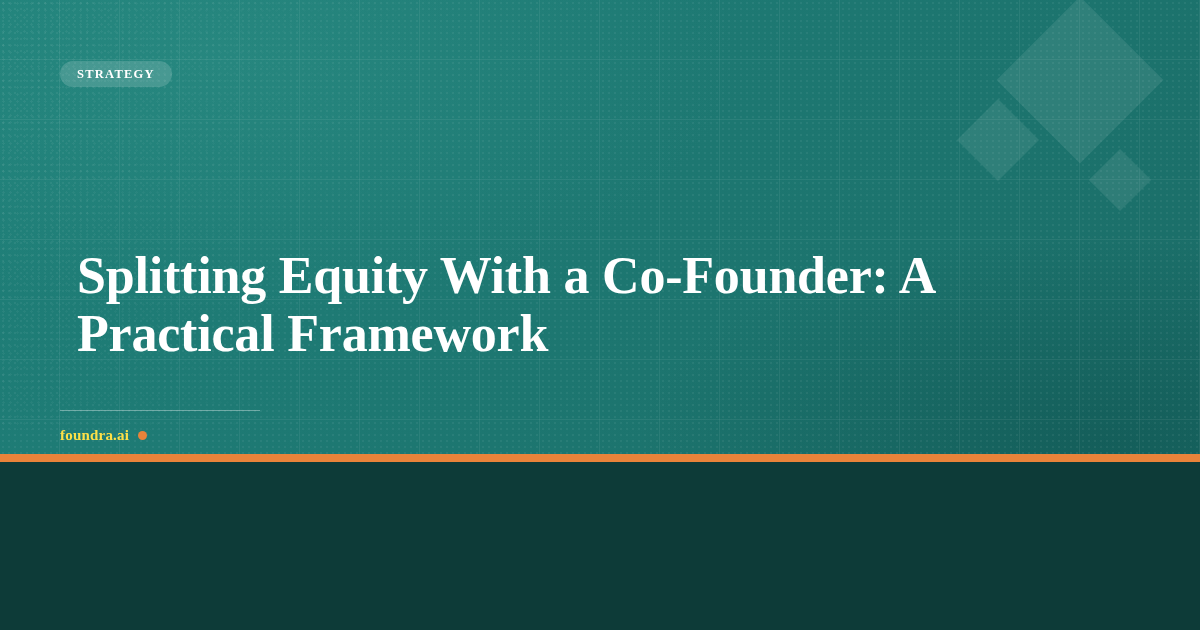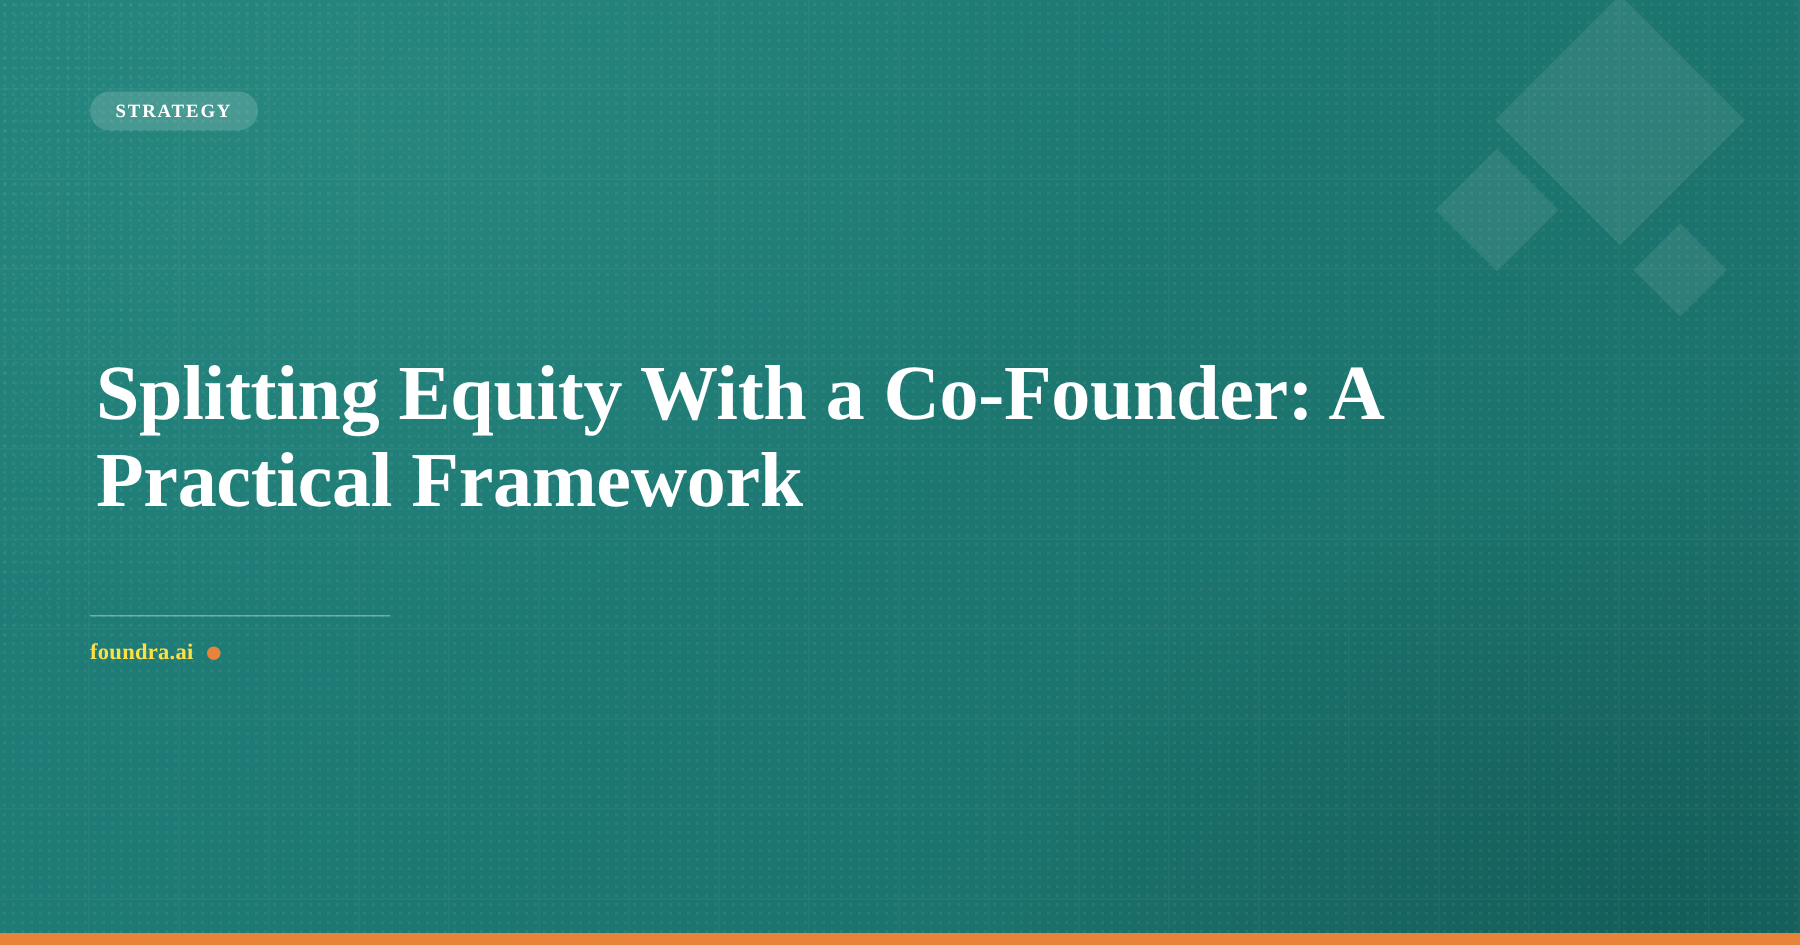--- a/index.html
+++ b/index.html
@@ -3,21 +3,21 @@
 <meta charset="utf-8">
 <style>
   html, body {
     margin: 0;
     padding: 0;
     background: #0d3b38;
   }
   #card {
     position: relative;
     width: 1200px;
-    height: 630px;
+    height: 462px;
     overflow: hidden;
     font-family: "Liberation Serif", "DejaVu Serif", serif;
     background: #1d7872;
   }
 
   
   .bg-gradient {
     position: absolute;
     inset: 0;
     background:
@@ -91,21 +91,21 @@
     letter-spacing: 1.25px;
     line-height: 1;
     white-space: nowrap;
   }
 
   .headline {
     position: absolute;
     left: 60px;
     top: 230px;
     width: 950px;
-    margin: 4px;
+    margin: 17px;
     color: #ffffff;
     font-family: "Liberation Serif", "DejaVu Serif", serif;
     font-weight: bold;
     font-size: 52px;
     line-height: 58px;
     letter-spacing: -0.2px;
   }
 
   .divider {
     position: absolute;

